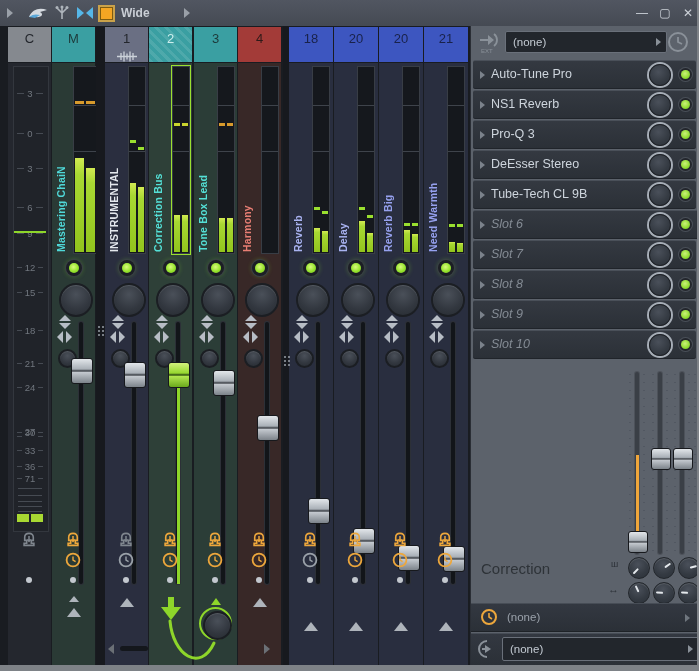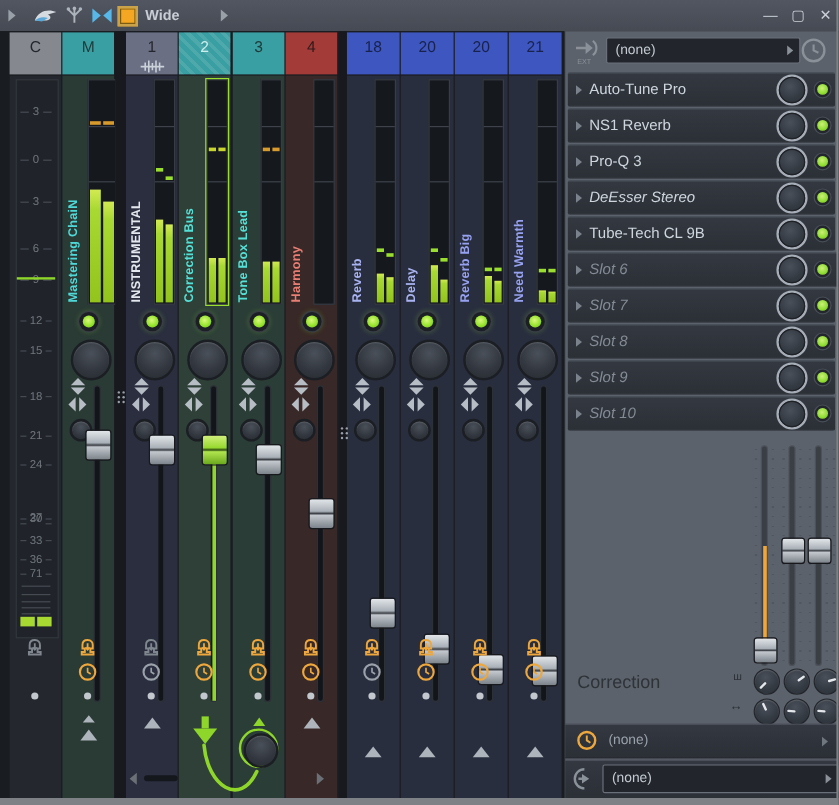--- a/index.html
+++ b/index.html
@@ -666,21 +666,21 @@
           <div class="slot-label">NS1 Reverb</div>
           <div class="slot-knob"></div>
           <div class="slot-led"></div>
         </div>
         <div class="slot-row" style="top: 94px;">
           <div class="slot-arrow"></div>
           <div class="slot-label">Pro-Q 3</div>
           <div class="slot-knob"></div>
           <div class="slot-led"></div>
         </div>
-        <div class="slot-row" style="top: 124px; font-style: italic;">
+        <div class="slot-row" style="top: 124px;">
           <div class="slot-arrow"></div>
           <div class="slot-label">DeEsser Stereo</div>
           <div class="slot-knob"></div>
           <div class="slot-led"></div>
         </div>
         <div class="slot-row" style="top: 154px;">
           <div class="slot-arrow"></div>
           <div class="slot-label">Tube-Tech CL 9B</div>
           <div class="slot-knob"></div>
           <div class="slot-led"></div>

